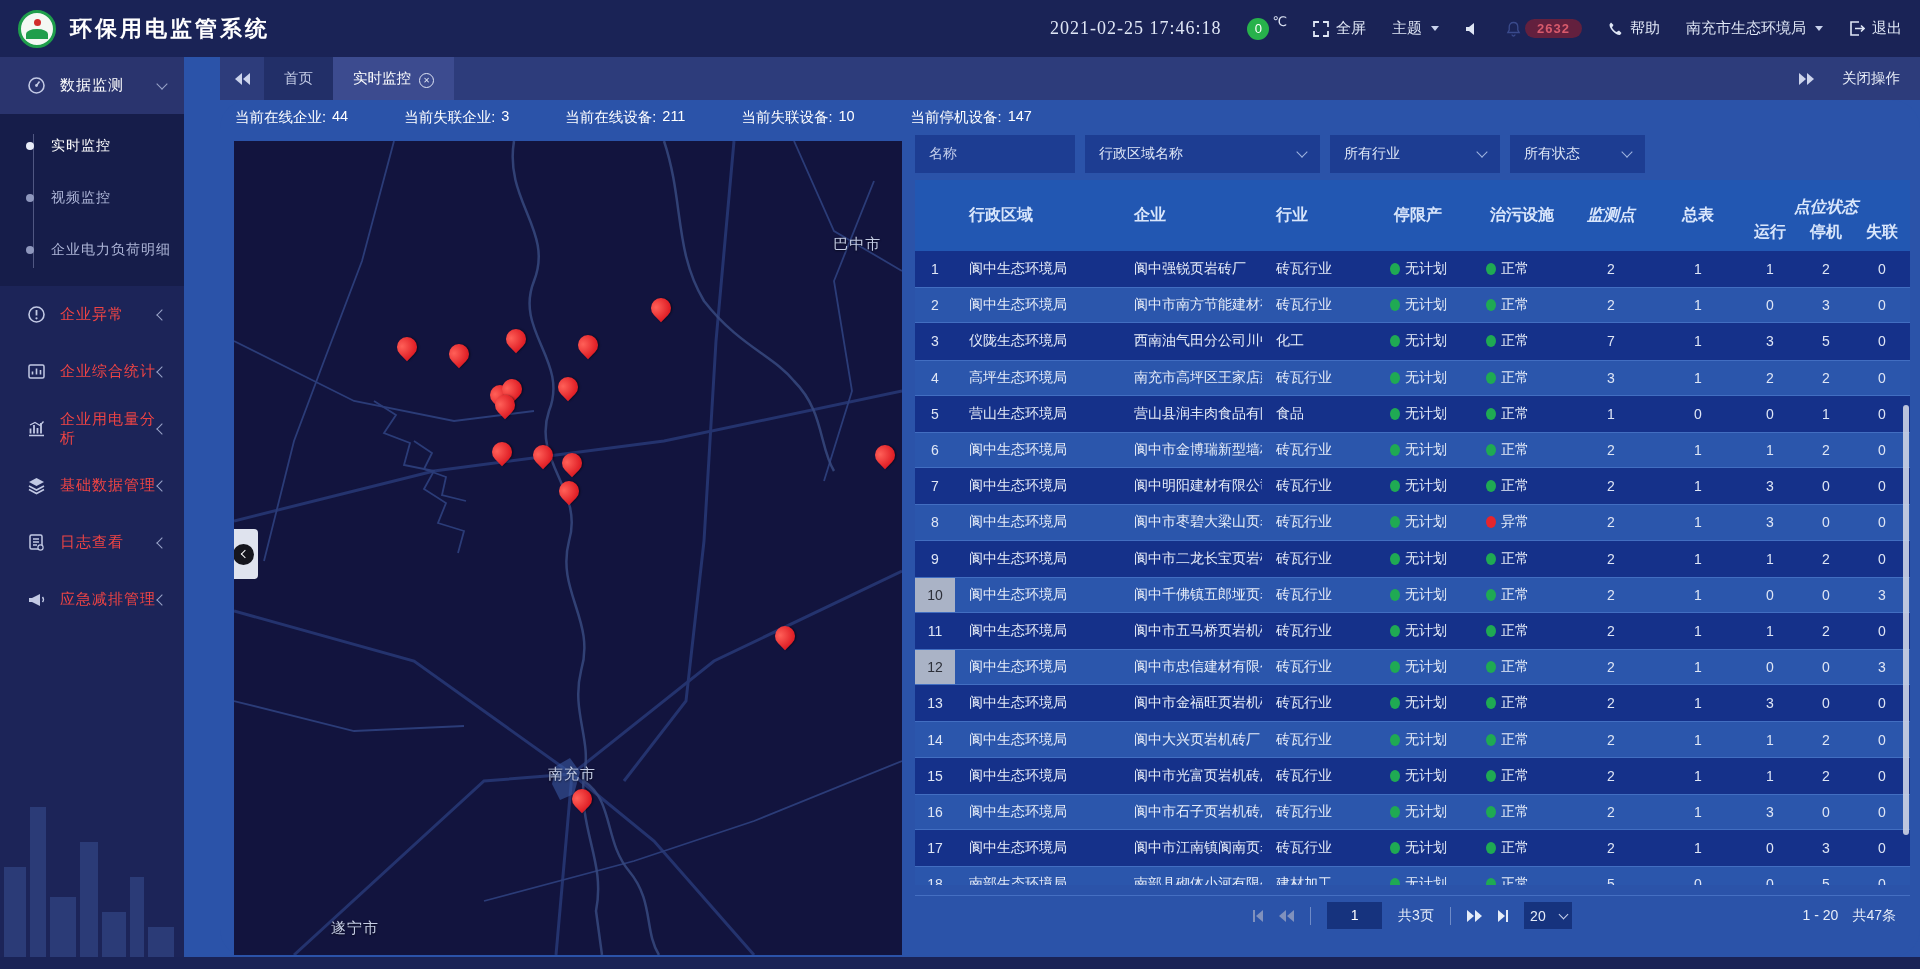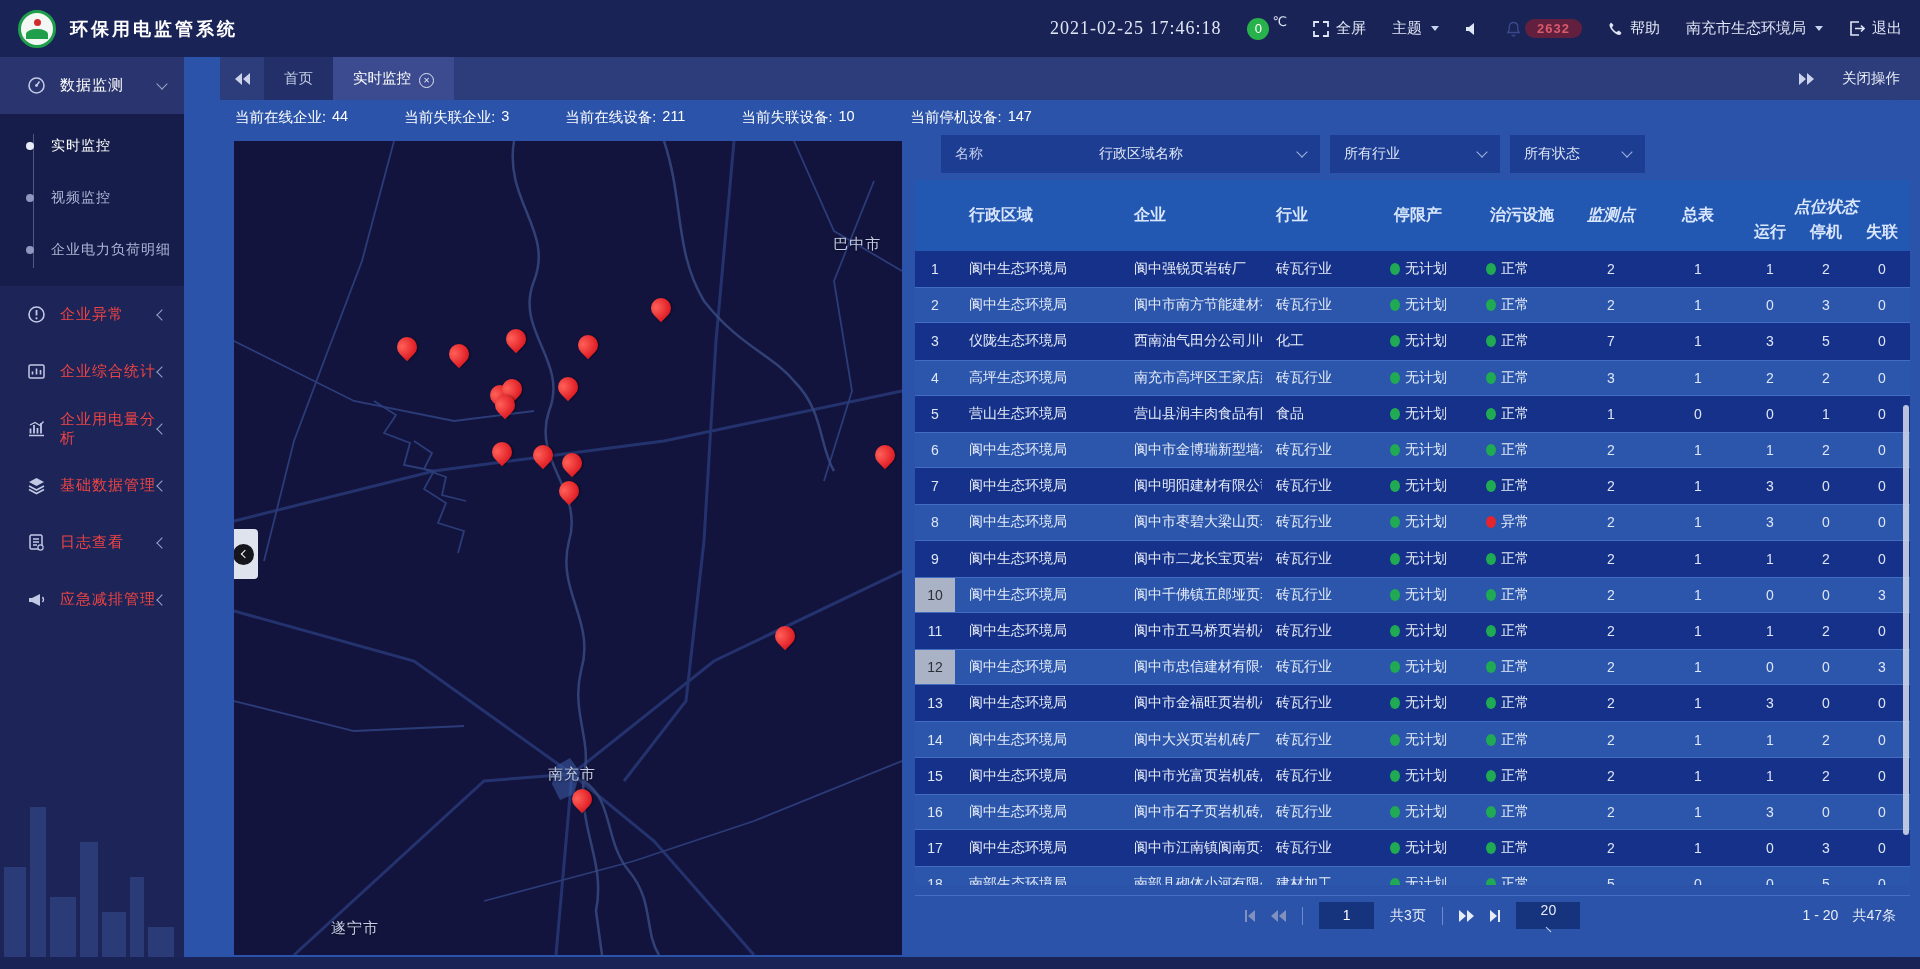--- a/index.html
+++ b/index.html
@@ -9,21 +9,21 @@
 
   
   .top-header { position:absolute; left:0; top:0; width:100%; height:57px; background:#1a2356;
     display:flex; align-items:center; padding:0 18px; color:#eef2fb; z-index:30; }
   .logo { width:38px; height:38px; border-radius:50%; background:#f4f8f4; border:3px solid #1f9e4c;
     position:relative; flex:0 0 auto; }
   .logo::before { content:""; position:absolute; left:50%; top:6px; width:7px; height:7px; margin-left:-3.5px;
     border-radius:50%; background:#d22c2c; }
   .logo::after { content:""; position:absolute; left:5px; right:5px; bottom:6px; height:10px;
     border-radius:50% 50% 0 0; background:#1f9e4c; }
-  .app-title { font-size:18px; font-weight:bold; letter-spacing:3px; margin-left:14px; color:#ffffff; }
+  .app-title { font-size:22px; font-weight:bold; letter-spacing:3px; margin-left:14px; color:#ffffff; }
   .header-spacer { flex:1; }
   .header-right { display:flex; align-items:center; gap:26px; font-size:15px; color:#dfe6f5; }
   .clock { font-size:18px; letter-spacing:1px;font-family:Liberation Serif, serif; }
   .temp-wrap { display:flex; align-items:flex-start; gap:3px; }
   .temp-circle { width:22px; height:22px; border-radius:50%; background:#27b24b; color:#fff;
     font-size:13px; display:flex; align-items:center; justify-content:center; }
   .temp-unit { font-size:13px; margin-top:-4px; }
   .hbtn { display:flex; align-items:center; gap:7px; cursor:pointer; white-space:nowrap; }
   .hicon svg { display:block; }
   .caret-down { width:0; height:0; border-left:4.5px solid transparent; border-right:4.5px solid transparent;
@@ -91,21 +91,21 @@
   .map-collapse .chev { width:6px; height:6px; border-color:#ffffff; margin-left:3px; }
 
   
   .right-panel { position:absolute; left:695px; top:35px; width:995px; height:800px; }
   .filters { position:absolute; left:0; top:0; width:100%; height:38px; }
   .f-ctl { position:absolute; top:0; height:38px; background:#1d3d92; color:#dde5f5; font-size:14px;
     display:flex; align-items:center; padding:0 14px; cursor:pointer; }
   .f-ctl .ph { color:#c2cdeb; }
   .f-ctl .sel-caret { margin-left:auto; width:8px; height:8px; border-right:1.5px solid #9fb4e0;
     border-bottom:1.5px solid #9fb4e0; transform:rotate(45deg); margin-top:-4px; }
-  #f-name { left:0; width:160px;margin-left:26px; }
+  #f-name { left:0; width:160px; }
   #f-region { left:170px; width:235px; }
   #f-industry { left:415px; width:170px; }
   #f-status { left:595px; width:135px; }
 
   .grid { display:grid; grid-template-columns:40px 165px 142px 118px 96px 92px 86px 88px 56px 56px 56px; }
   .table-header { position:absolute; left:0; top:45px; width:100%; height:71px; background:#2257b2;
     grid-template-rows:40px 31px; color:#d9e6fb; font-size:16px; font-weight:bold; }
   .th { display:flex; align-items:center; }
   .th.main { grid-row:1 / 3; }
   .th.left { padding-left:14px; }
@@ -129,22 +129,22 @@
   .v-scrollbar { position:absolute; right:1px; top:270px; width:6px; height:430px; background:#ccd3e4;
     border-radius:3px; opacity:.9; }
 
   .pagination { position:absolute; left:0; top:760px; width:100%; height:40px; border-top:1px solid rgba(95,140,220,.5);
     display:flex; align-items:center; justify-content:center; gap:16px; color:#e6ecf8; font-size:14px; }
   .pg-ico { display:flex; align-items:center; gap:1px; cursor:pointer; }
   .pg-ico.dim { color:#8091bd; }
   .pg-div { width:1px; height:18px; background:rgba(180,195,230,.5); }
   .page-input { width:55px; height:27px; background:#16337e; color:#fff; text-align:center;
     line-height:27px; font-size:14px; }
-  .page-size { width:64px; height:27px; background:#16337e; display:flex; align-items:center;
-    justify-content:center; gap:14px; cursor:pointer;flex-direction:column; }
+  .page-size { width:48px; height:27px; background:#16337e; display:flex; align-items:center;
+    justify-content:center; gap:14px; cursor:pointer; }
   .page-size .sel-caret { width:7px; height:7px; border-right:1.5px solid #c9d2ec; border-bottom:1.5px solid #c9d2ec;
     transform:rotate(45deg); margin-top:-3px; }
   .pg-right { position:absolute; right:14px; display:flex; gap:14px; }
 
   .bottom-strip { position:absolute; left:0; bottom:0; width:100%; height:12px; background:#1a2356; }
 </style>
 </head>
 <body>
 
 <div class="app">

